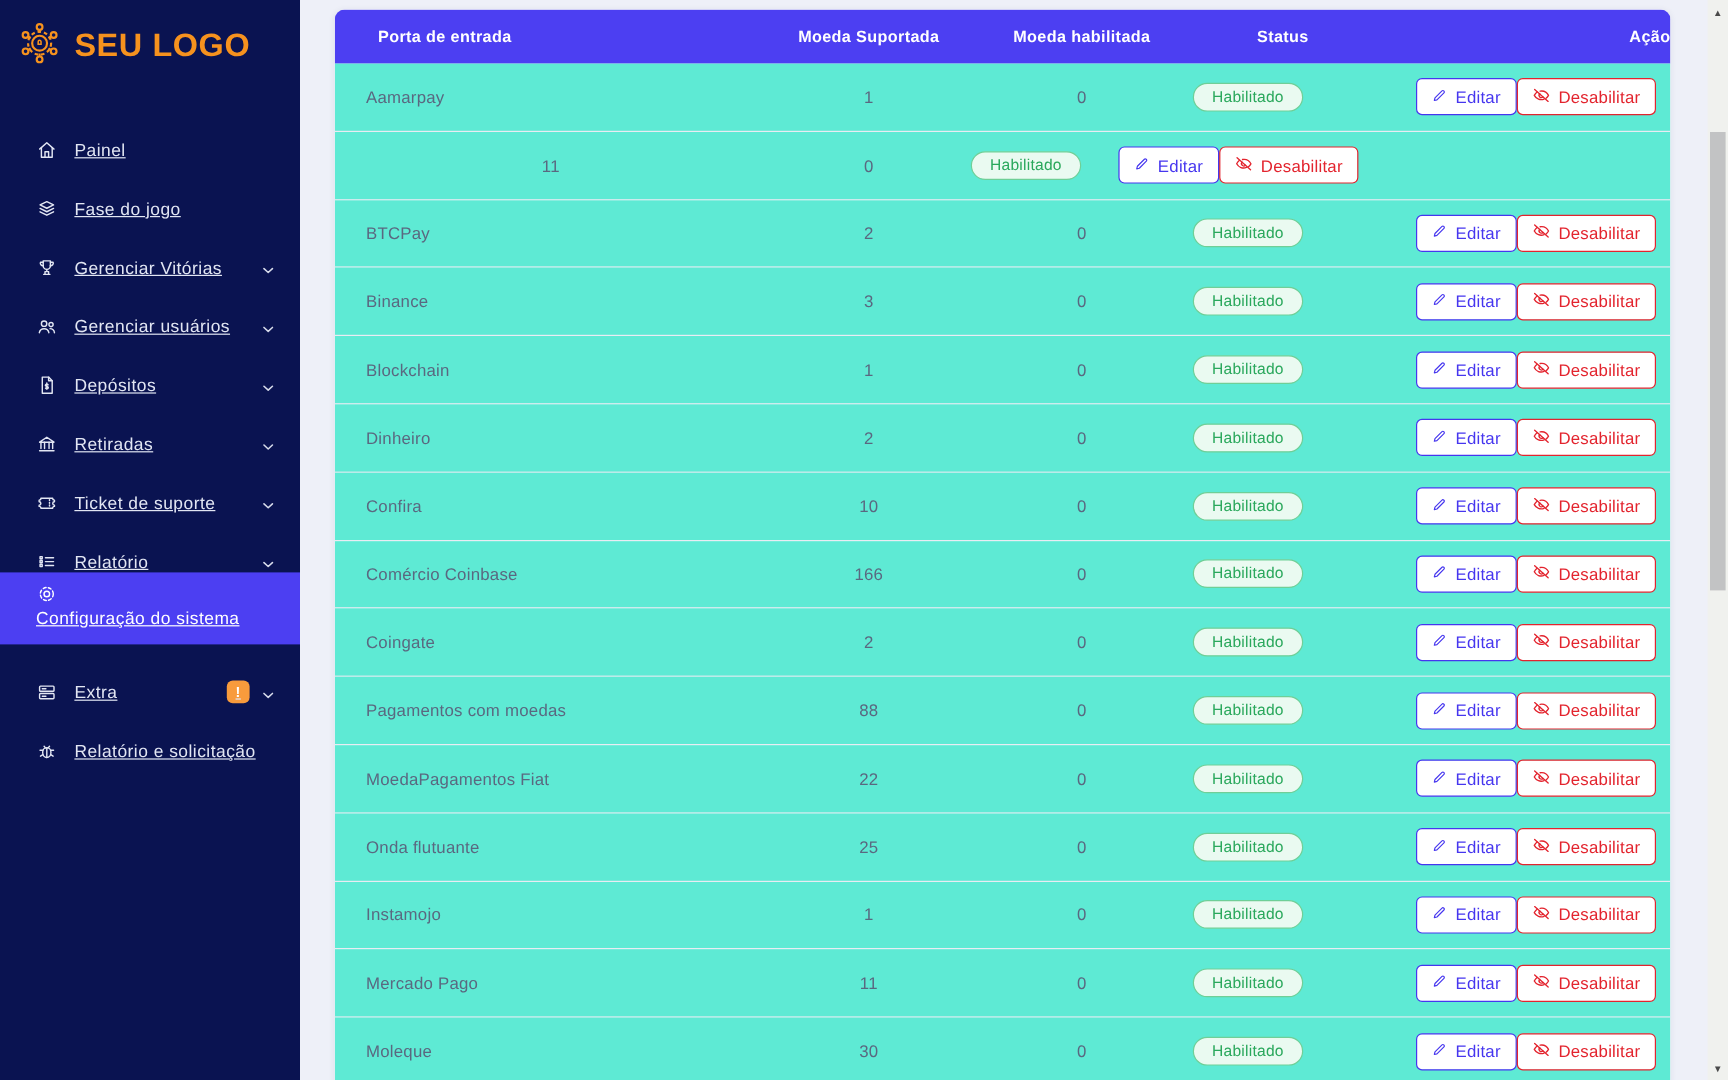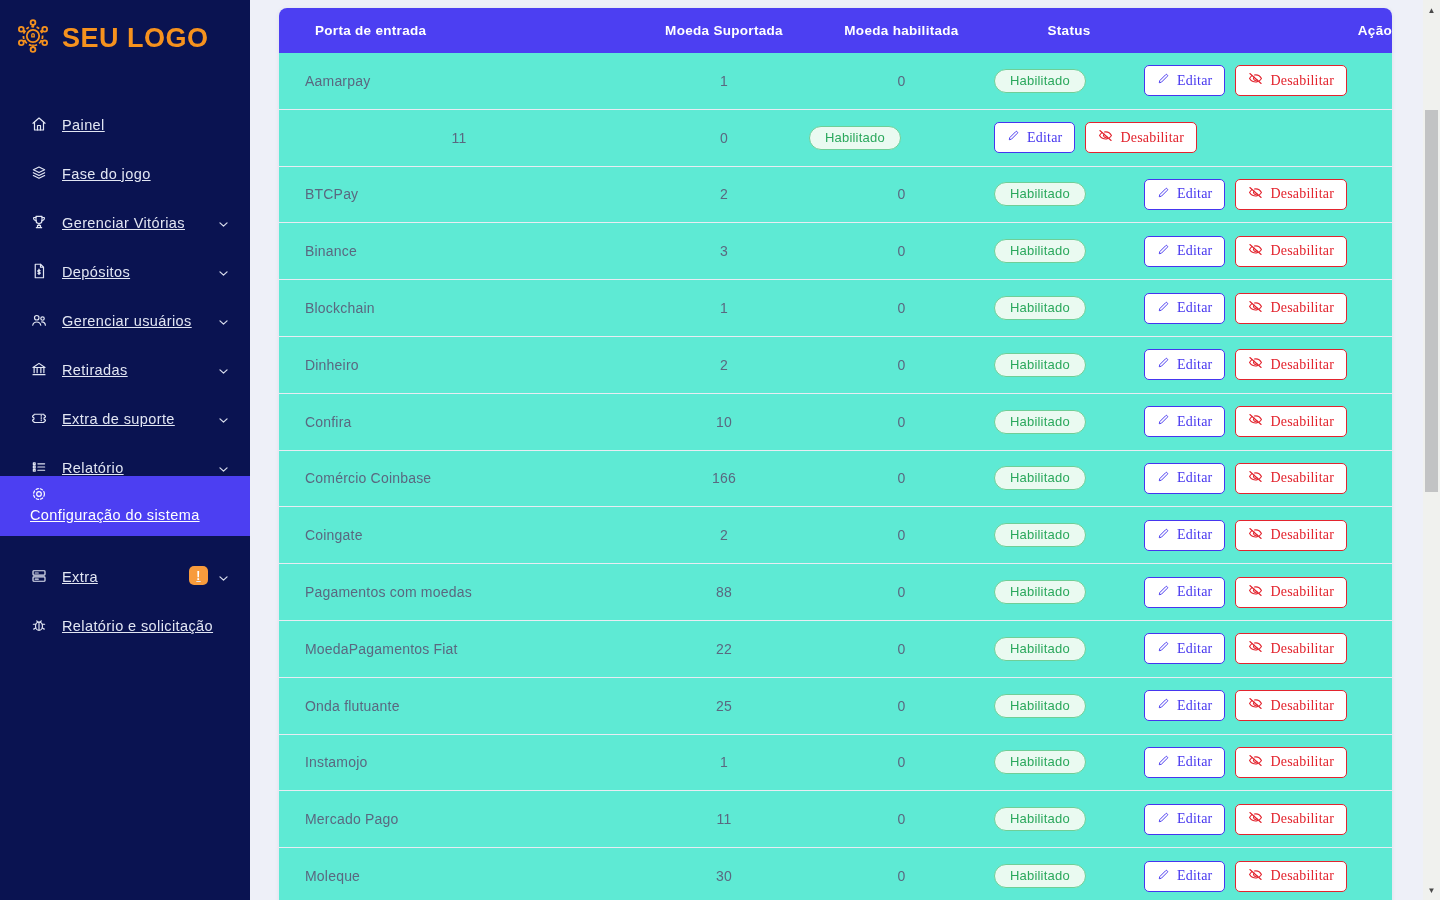--- a/index.html
+++ b/index.html
@@ -40,21 +40,21 @@
   .th.action { text-align:right; }
 
   .row { display:grid; grid-template-columns:1fr 170px 185px 150px 248px; align-items:center;
          height:56.8px; background:#5eead4; border-bottom:1px solid #e9ecf3; color:#5a6880;
          font-size:14px; letter-spacing:.2px; }
   .cell.name { padding-left:26px; }
   .cell.center { text-align:center; }
   .cell.status { display:flex; }
   .badge { display:inline-block; padding:3px 15px 4px; font-size:13px; color:var(--green,#2aa85c);
            background:#eafaf1; border:1px solid #6fcf97; border-radius:999px; letter-spacing:.2px; }
-  .cell.action { display:flex; justify-content:flex-start; gap:10px; padding-right:12px;font-family:Liberation Serif, serif; }
+  .cell.action { display:flex; justify-content:flex-end; gap:0; padding-right:12px; }
   .btn { display:inline-flex; align-items:center; gap:7px; height:31px; padding:0 12px;
          background:#fff; border-radius:5px; font-size:14px; cursor:pointer;
          font-family:inherit; letter-spacing:.2px; }
   .btn.edit { border:1.5px solid var(--edit,#4636ef); color:var(--edit,#4636ef); }
   .btn.disable { border:1.5px solid var(--danger,#e3242e); color:var(--danger,#e3242e); }
   .btn svg { flex:0 0 auto; }
 
   
   .scrollbar { position:absolute; top:0; right:0; width:17px; height:900px; background:#f0f1ee; }
   .sb-arrow { position:absolute; left:0; width:17px; height:16px; color:#4a4a4a; font-size:8px;
@@ -119,73 +119,73 @@
           <span class="spacer"></span>
           <span class="chev">
             <svg width="13" height="13" viewBox="0 0 24 24" fill="none" stroke="currentColor" stroke-width="2.4" stroke-linecap="round" stroke-linejoin="round">
               <path d="M5.5 9l6.5 6 6.5-6"></path>
             </svg>
           </span>
         </div>
         <div class="menu-item">
           <span class="mi-icon">
             <svg width="18" height="18" viewBox="0 0 24 24" fill="none" stroke="currentColor" stroke-width="1.6" stroke-linecap="round" stroke-linejoin="round">
+              <circle cx="9" cy="9" r="3"></circle>
+              <path d="M3.7 19a5.4 5.4 0 0110.6 0"></path>
+              <circle cx="16.7" cy="10" r="2.3"></circle>
+              <path d="M15.6 14.5a4.7 4.7 0 014.9 4.5"></path>
+            </svg>
+          </span>
+          <span class="mi-label">Gerenciar usuários</span>
+          <span class="spacer"></span>
+          <span class="chev">
+            <svg width="13" height="13" viewBox="0 0 24 24" fill="none" stroke="currentColor" stroke-width="2.4" stroke-linecap="round" stroke-linejoin="round">
+              <path d="M5.5 9l6.5 6 6.5-6"></path>
+            </svg>
+          </span>
+        </div>
+        <div class="menu-item">
+          <span class="mi-icon">
+            <svg width="18" height="18" viewBox="0 0 24 24" fill="none" stroke="currentColor" stroke-width="1.6" stroke-linecap="round" stroke-linejoin="round">
               <path d="M7 3h7l4 4v14H7z"></path>
               <path d="M14 3v4h4"></path>
               <path d="M12 9.5v7M10.6 15.2c.5.9 2.4.9 2.9 0s-.4-1.4-1.5-1.7-2-1-1.4-1.9 2.4-.9 2.9 0"></path>
             </svg>
           </span>
           <span class="mi-label">Depósitos</span>
           <span class="spacer"></span>
           <span class="chev">
             <svg width="13" height="13" viewBox="0 0 24 24" fill="none" stroke="currentColor" stroke-width="2.4" stroke-linecap="round" stroke-linejoin="round">
               <path d="M5.5 9l6.5 6 6.5-6"></path>
             </svg>
           </span>
         </div>
         <div class="menu-item">
           <span class="mi-icon">
             <svg width="18" height="18" viewBox="0 0 24 24" fill="none" stroke="currentColor" stroke-width="1.6" stroke-linecap="round" stroke-linejoin="round">
-              <circle cx="9" cy="9" r="3"></circle>
-              <path d="M3.7 19a5.4 5.4 0 0110.6 0"></path>
-              <circle cx="16.7" cy="10" r="2.3"></circle>
-              <path d="M15.6 14.5a4.7 4.7 0 014.9 4.5"></path>
-            </svg>
-          </span>
-          <span class="mi-label">Gerenciar usuários</span>
-          <span class="spacer"></span>
-          <span class="chev">
-            <svg width="13" height="13" viewBox="0 0 24 24" fill="none" stroke="currentColor" stroke-width="2.4" stroke-linecap="round" stroke-linejoin="round">
-              <path d="M5.5 9l6.5 6 6.5-6"></path>
-            </svg>
-          </span>
-        </div>
-        <div class="menu-item">
-          <span class="mi-icon">
-            <svg width="18" height="18" viewBox="0 0 24 24" fill="none" stroke="currentColor" stroke-width="1.6" stroke-linecap="round" stroke-linejoin="round">
               <path d="M4 10l8-5.5L20 10z"></path>
               <path d="M5.5 10v7M9.5 10v7M14.5 10v7M18.5 10v7M4 19.5h16"></path>
             </svg>
           </span>
           <span class="mi-label">Retiradas</span>
           <span class="spacer"></span>
           <span class="chev">
             <svg width="13" height="13" viewBox="0 0 24 24" fill="none" stroke="currentColor" stroke-width="2.4" stroke-linecap="round" stroke-linejoin="round">
               <path d="M5.5 9l6.5 6 6.5-6"></path>
             </svg>
           </span>
         </div>
         <div class="menu-item">
           <span class="mi-icon">
             <svg width="18" height="18" viewBox="0 0 24 24" fill="none" stroke="currentColor" stroke-width="1.6" stroke-linecap="round" stroke-linejoin="round">
               <path d="M3.5 9a2 2 0 002-2h13a2 2 0 002 2v1.8a1.9 1.9 0 000 3.8V16a2 2 0 00-2 2h-13a2 2 0 00-2-2v-1.4a1.9 1.9 0 000-3.8z"></path>
               <path d="M15 8.5v1M15 11.5v1M15 14.5v1" stroke-dasharray="1.5 2"></path>
             </svg>
           </span>
-          <span class="mi-label">Extra de suporte</span>
+          <span class="mi-label">Ticket de suporte</span>
           <span class="spacer"></span>
           <span class="chev">
             <svg width="13" height="13" viewBox="0 0 24 24" fill="none" stroke="currentColor" stroke-width="2.4" stroke-linecap="round" stroke-linejoin="round">
               <path d="M5.5 9l6.5 6 6.5-6"></path>
             </svg>
           </span>
         </div>
         <div class="menu-item">
           <span class="mi-icon">
             <svg width="18" height="18" viewBox="0 0 24 24" fill="none" stroke="currentColor" stroke-width="1.6" stroke-linecap="round" stroke-linejoin="round">

